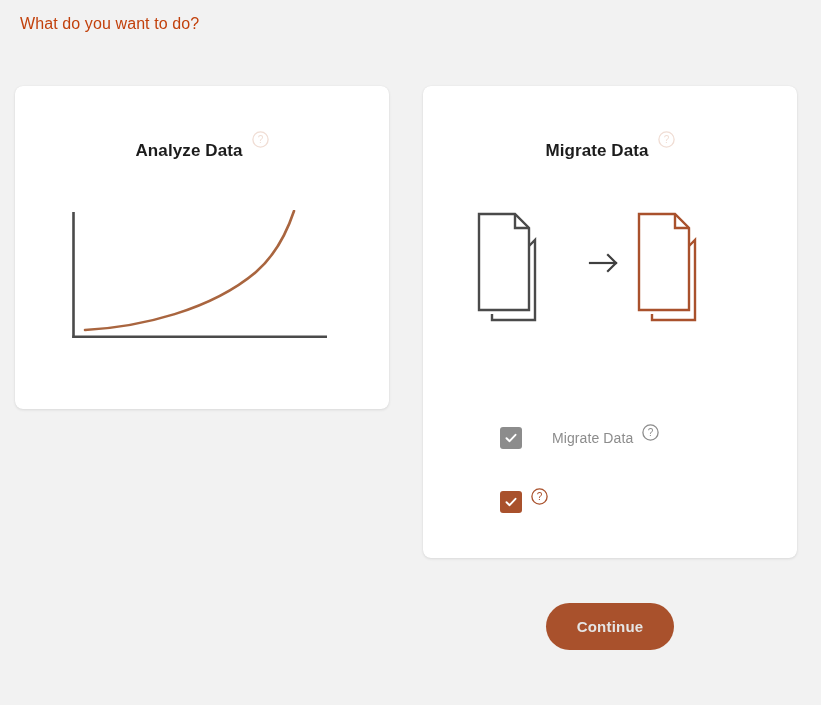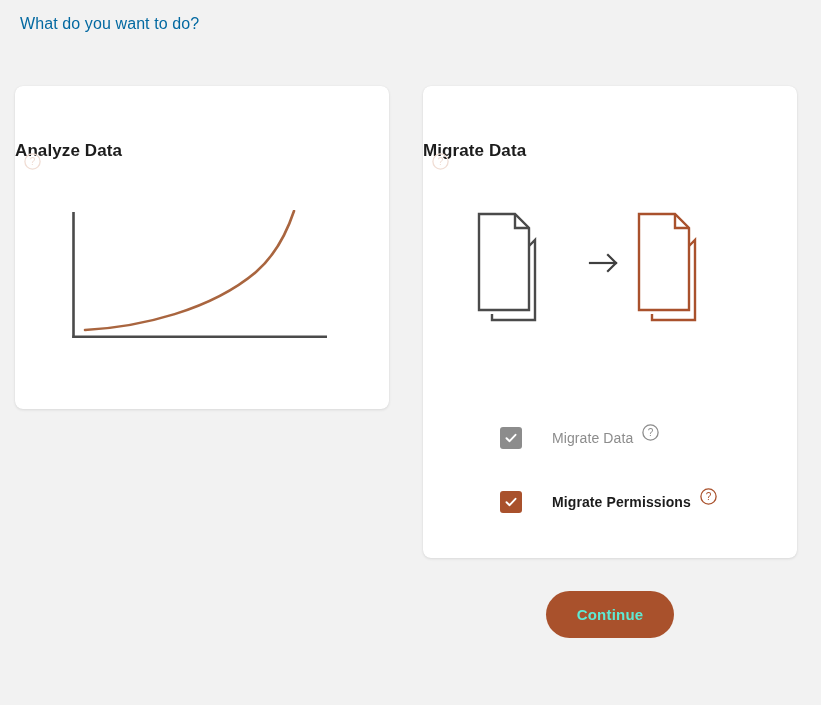--- a/index.html
+++ b/index.html
@@ -15,21 +15,21 @@
     position: relative;
   }
 
   
   .page-question {
     position: absolute;
     left: 20px;
     top: 13px;
     font-size: 16px;
     line-height: 22px;
-    color: #0369a1;
+    color: #c2410c;
     letter-spacing: 0.1px;
   }
 
   
   .card {
     position: absolute;
     background: #ffffff;
     border-radius: 8px;
     box-shadow: 0 1px 3px rgba(0,0,0,0.10), 0 0 1px rgba(0,0,0,0.08);
   }
@@ -47,21 +47,20 @@
   }
 
   .card-title-row {
     position: absolute;
     top: 54px;
     left: 0;
     width: 100%;
     display: flex;
     align-items: flex-start;
     justify-content: center;
-    flex-direction: column;
   }
   .card-title {
     font-size: 17px;
     font-weight: bold;
     color: #1c1c1c;
     letter-spacing: 0.1px;
     line-height: 22px;
   }
   .help-icon {
     display: inline-block;
@@ -138,30 +137,31 @@
   .continue-wrap {
     position: absolute;
     left: 0;
     top: 505px;
     width: 100%;
     display: flex;
     justify-content: center;
   }
   .continue-btn {
     background: #a9512c;
-    color: #5eead4;
+    color: #e5e5e5;
     border: none;
     border-radius: 26px;
     height: 47px;
     padding: 0 31px;
     font-family: "Liberation Sans", sans-serif;
     font-size: 15px;
     font-weight: bold;
     letter-spacing: 0.2px;
     cursor: pointer;
+    margin-top: 12px;
   }
 </style>
 </head>
 <body>
 
 <div class="page-question">What do you want to do?</div>
 
 <div class="card" id="card-analyze">
 
   <div class="card-title-row">
@@ -238,21 +238,20 @@
       </svg>
     </span>
   </div>
 
   <div class="check-row" id="row-migrate-perms">
     <span class="checkbox active">
       <svg width="14" height="14" viewBox="0 0 14 14">
         <polyline points="2.5,7.2 5.6,10.2 11.5,3.8" fill="none" stroke="#ffffff" stroke-width="1.9" stroke-linecap="round" stroke-linejoin="round"></polyline>
       </svg>
     </span>
-    <span class="check-label active">Migrate Permissions</span>
     <span class="check-help">
       <svg width="17" height="17" viewBox="0 0 17 17">
         <circle cx="8.5" cy="8.5" r="7.6" fill="none" stroke="#a9512c" stroke-width="1.3"></circle>
         <text x="8.5" y="12.3" font-family="Liberation Sans, sans-serif" font-size="10" fill="#a9512c" text-anchor="middle">?</text>
       </svg>
     </span>
   </div>
 
   <div class="continue-wrap">
     <button class="continue-btn">Continue</button>

